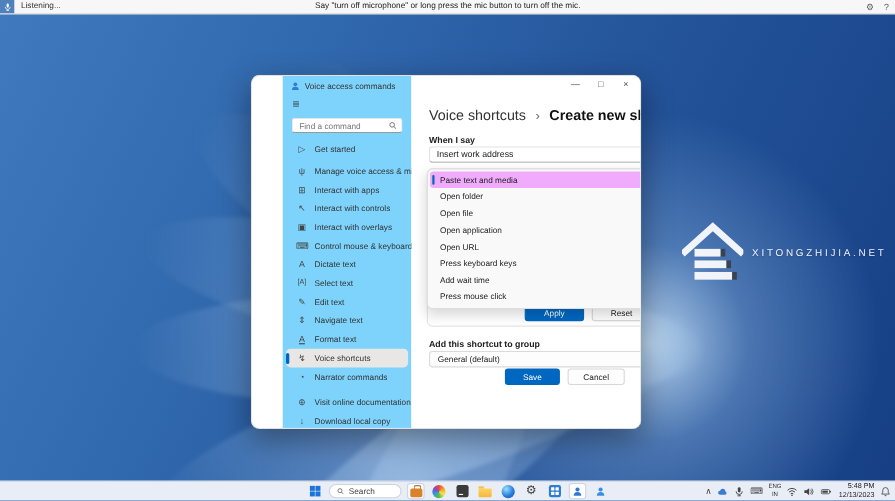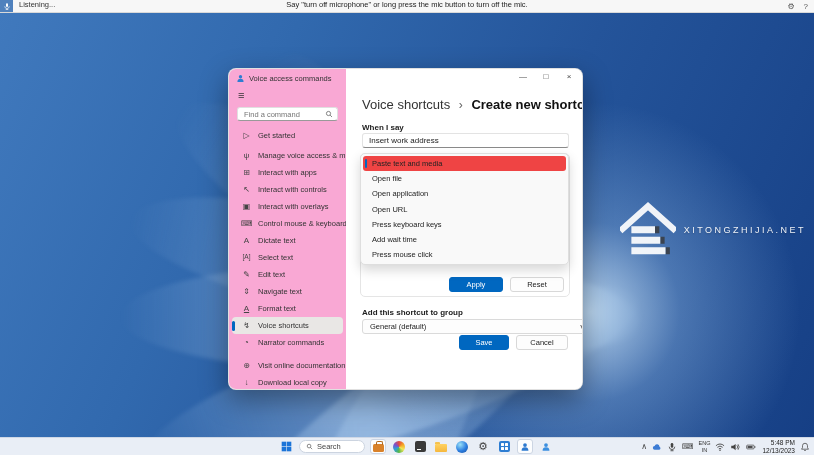--- a/index.html
+++ b/index.html
@@ -30,21 +30,21 @@
 
   
   .watermark{position:absolute;right:8px;top:188px;display:flex;align-items:center;gap:8px;opacity:.92;z-index:5;}
   .wm-text{color:#fff;}
   .wm-title{font-size:27px;font-weight:bold;letter-spacing:2px;line-height:1.1;text-shadow:0 1px 2px rgba(0,0,0,.25);}
   .wm-site{font-size:9px;letter-spacing:2.5px;margin-top:4px;text-shadow:0 1px 2px rgba(0,0,0,.25);}
 
   
   .window{position:absolute;left:228px;top:68px;width:355px;height:322px;border-radius:8px;overflow:hidden;
     background:#fff;box-shadow:0 10px 28px rgba(0,0,0,.38);display:flex;z-index:10;border:1px solid rgba(0,0,0,.12);box-sizing:border-box;}
-  .sidebar{width:117px;flex:none;background:#f9a8d4;position:relative;}
+  .sidebar{width:117px;flex:none;background:#7dd3fc;position:relative;margin-left:28px;}
   .main{flex:1;background:#fff;position:relative;}
 
   .appicon{color:#2d7dd2;width:9px;height:9px;}
   .titlebar-left{display:flex;align-items:center;gap:4px;padding:5px 0 0 7px;}
   .wtitle{font-size:7.5px;color:#333;}
   .win-controls{position:absolute;right:8px;top:3px;display:flex;gap:13px;z-index:3;}
   .win-controls span{font-size:8px;color:#444;width:10px;text-align:center;cursor:default;}
 
   .hamburger{margin:7px 0 0 9px;font-size:11px;color:#333;line-height:1;}
   .searchbox{margin:6px auto 0 auto;width:101px;height:14px;background:#fff;border:1px solid #e0e0e0;border-bottom:1px solid #999;border-radius:3px;display:flex;align-items:center;padding:0 4px;box-sizing:border-box;}
@@ -65,21 +65,21 @@
   .crumb{position:absolute;left:16px;top:28px;font-size:13px;color:#333;white-space:nowrap;}
   .crumb .sep{color:#666;margin:0 5px;font-size:12px;}
   .crumb .cur{font-weight:bold;color:#111;}
   .fieldlabel{position:absolute;left:16px;font-size:8px;font-weight:bold;color:#222;}
   .lbl-when{top:54px;}
   .textbox{position:absolute;left:16px;top:64px;width:207px;height:15px;box-sizing:border-box;border:1px solid #e3e3e3;border-bottom:1px solid #8a8a8a;border-radius:3px;background:#fff;font-size:8px;color:#222;padding:0 6px;outline:none;font-family:inherit;}
   .card{position:absolute;left:14px;top:84px;width:210px;height:144px;border:1px solid #e5e5e5;border-radius:5px;background:#fff;box-sizing:border-box;}
   .card .btnrow{position:absolute;right:5px;bottom:4px;display:flex;gap:7px;}
   .flyout{position:absolute;left:14px;top:84px;width:209px;background:#f9f9f9;border:1px solid #dedede;border-radius:5px;box-shadow:0 5px 12px rgba(0,0,0,.16);padding:2px;box-sizing:border-box;z-index:4;}
   .opt{position:relative;height:15.2px;display:flex;align-items:center;padding-left:9px;font-size:7.5px;color:#222;border-radius:3px;cursor:default;}
-  .opt.sel{background:#ef4444;}
+  .opt.sel{background:#f0abfc;}
   .opt.sel::before{content:"";position:absolute;left:1.5px;top:3px;width:2.5px;height:9px;border-radius:2px;background:#0067c0;}
   .btn{height:15px;border-radius:3px;font-size:7.5px;display:flex;align-items:center;justify-content:center;box-sizing:border-box;cursor:default;}
   .btn.primary{background:#0067c0;color:#fff;border:1px solid #0067c0;width:54px;}
   .btn.secondary{background:#fdfdfd;color:#222;border:1px solid #d8d8d8;width:54px;}
   .lbl-group{top:239px;}
   .selectbox{position:absolute;left:16px;top:250px;width:231px;height:15px;box-sizing:border-box;border:1px solid #dadada;border-radius:3px;background:#fdfdfd;display:flex;align-items:center;justify-content:space-between;padding:0 7px;font-size:7.5px;color:#222;}
   .selectbox .chev{font-size:7px;color:#555;transform:scaleX(1.4);}
   .bottomrow{position:absolute;right:14px;top:266px;display:flex;gap:7px;}
   .btn.w50{width:50px;} .btn.w52{width:52px;}
 
@@ -307,20 +307,21 @@
 
       <div class="card">
         <div class="btnrow">
           <div class="btn primary">Apply</div>
           <div class="btn secondary">Reset</div>
         </div>
       </div>
 
       <div class="flyout">
         <div class="opt sel">Paste text and media</div>
+        <div class="opt">Open folder</div>
         <div class="opt">Open file</div>
         <div class="opt">Open application</div>
         <div class="opt">Open URL</div>
         <div class="opt">Press keyboard keys</div>
         <div class="opt">Add wait time</div>
         <div class="opt">Press mouse click</div>
       </div>
 
       <div class="fieldlabel lbl-group">Add this shortcut to group</div>
       <div class="selectbox">

